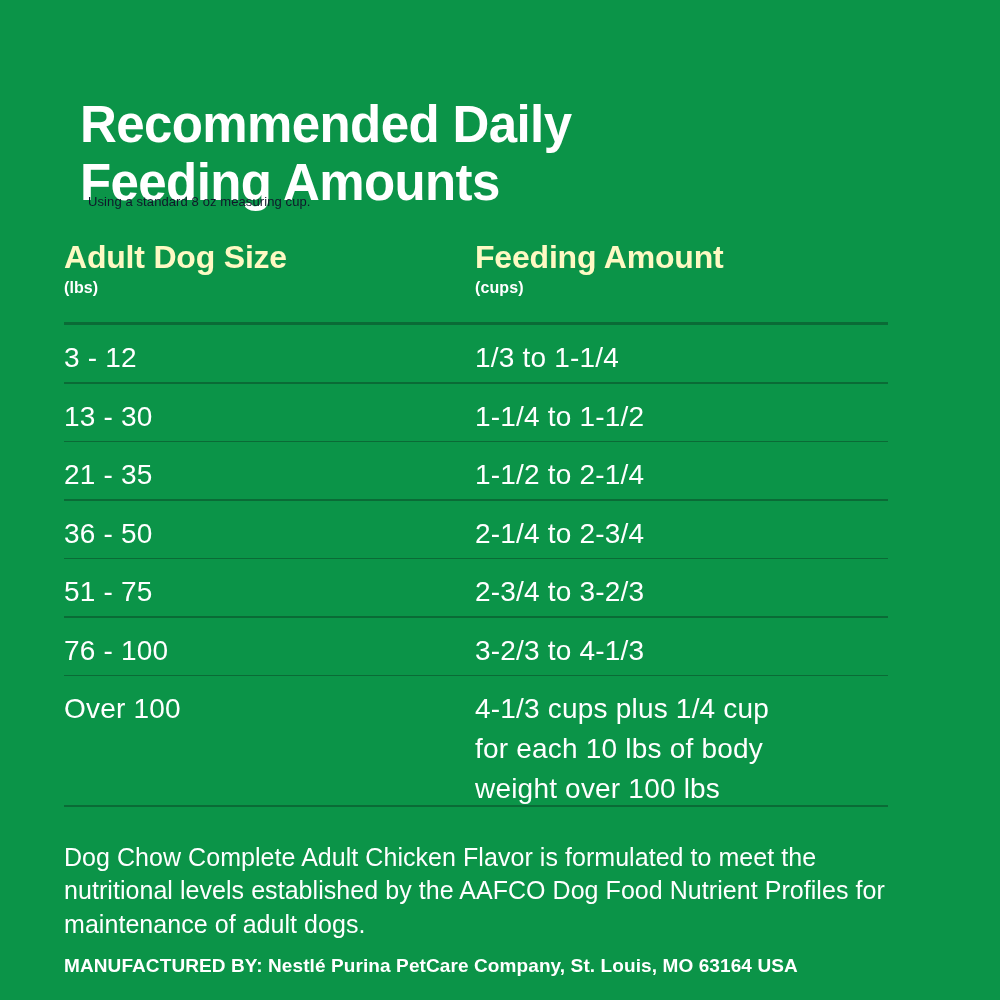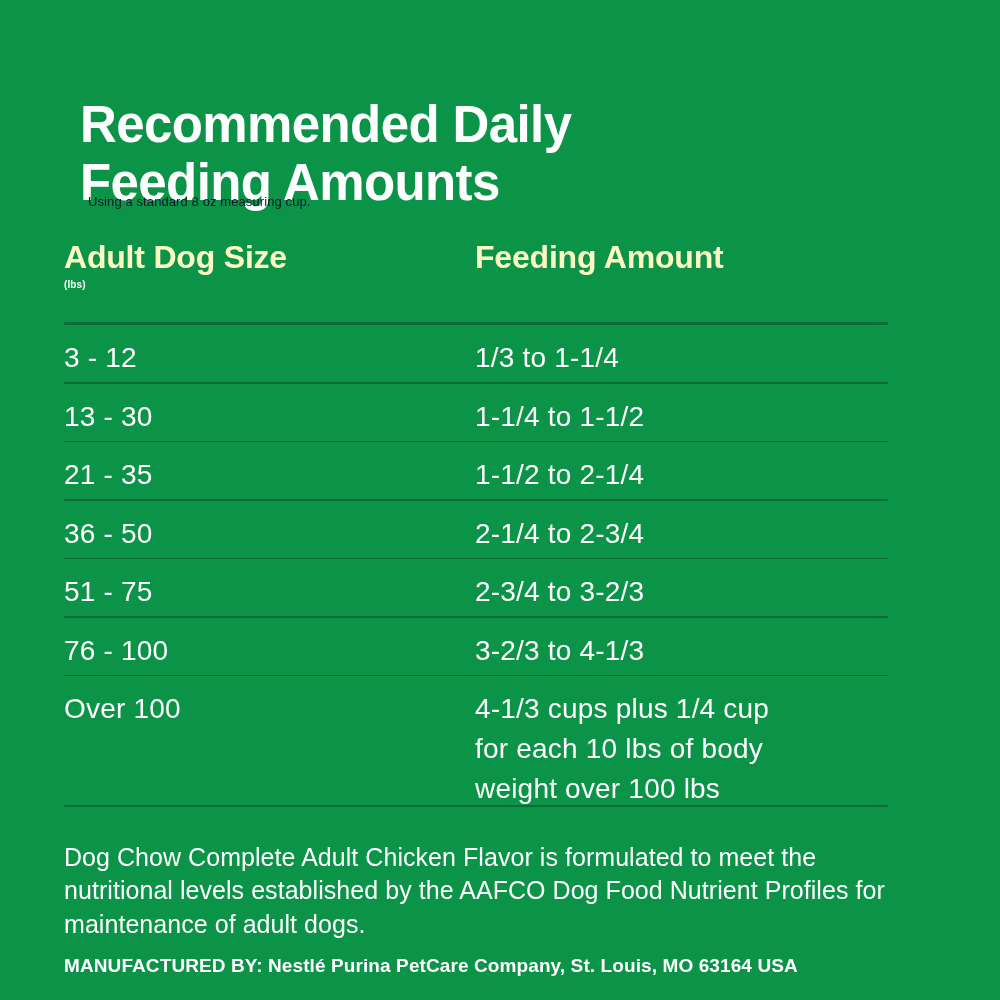--- a/index.html
+++ b/index.html
@@ -66,21 +66,21 @@
     display: block;
     font-size: 32px;
     font-weight: bold;
     letter-spacing: -0.2px;
     line-height: 1.08;
     color: #fef9c3;
   }
   .th-unit {
     display: block;
     margin-top: 4px;
-    font-size: 10px;
+    font-size: 16px;
     font-weight: bold;
     letter-spacing: 0.1px;
     color: #ffffff;
   }
 
   .rule {
     width: 824px;
     background: #0a6b36;
   }
   .rule.heavy { height: 3px; }
@@ -140,20 +140,21 @@
 
   <div class="table">
 
     <div class="thead">
       <div class="th col1">
         <span class="th-main">Adult Dog Size</span>
         <span class="th-unit">(lbs)</span>
       </div>
       <div class="th col2">
         <span class="th-main">Feeding Amount</span>
+        <span class="th-unit">(cups)</span>
       </div>
     </div>
 
     <div class="rule heavy"></div>
 
     <div class="row">
       <div class="cell col1">3 - 12</div>
       <div class="cell col2">1/3 to 1-1/4</div>
     </div>
     <div class="rule light"></div>

